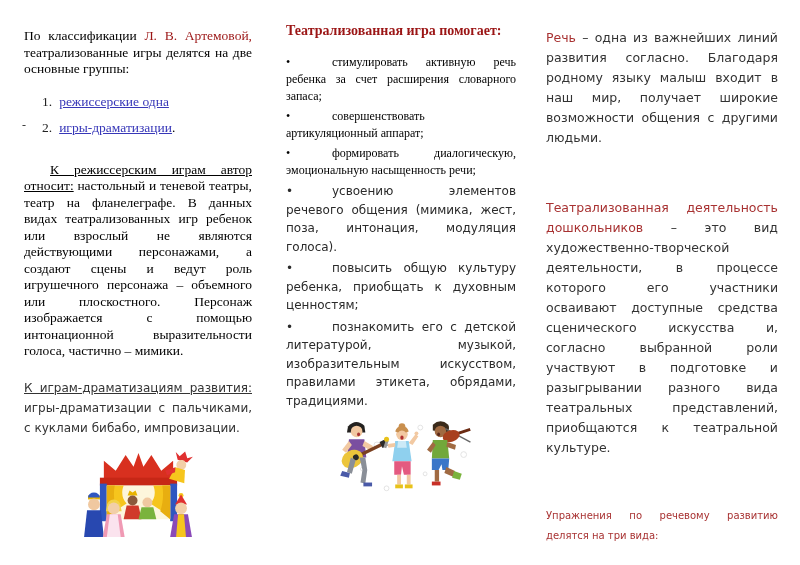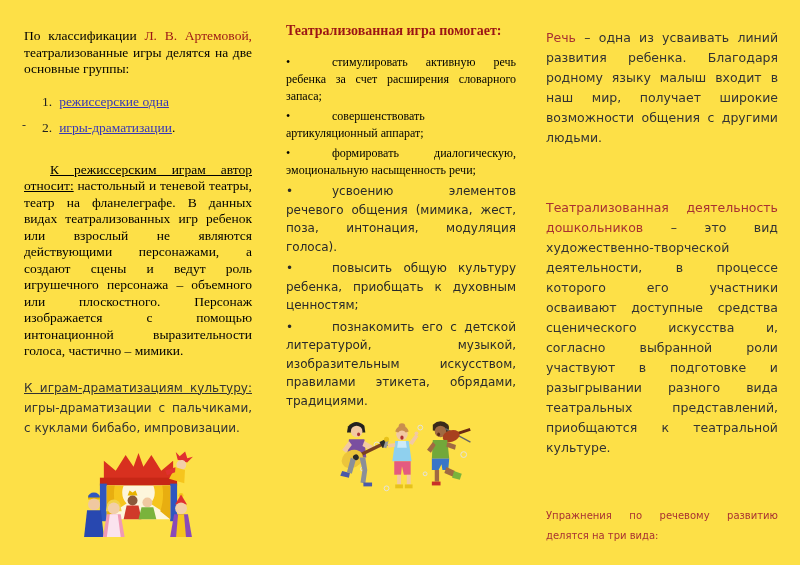--- a/index.html
+++ b/index.html
@@ -1,16 +1,16 @@
 <!DOCTYPE html>
 <html><head>
 <meta charset="utf-8">
 <style>
   html,body{margin:0;padding:0;background:#888;}
-  .page{position:relative;width:800px;height:565px;background:#fde047;overflow:hidden;
+  .page{position:relative;width:800px;height:565px;background:#ffffff;overflow:hidden;
         font-family:"Liberation Serif", serif;color:#000;}
   .col{position:absolute;top:22px;}
   .col1{left:24px;width:228px;}
   .col2{left:286px;width:230px;}
   .col3{left:546px;width:232px;}
 
   
   .serif{font-family:"Liberation Serif", serif;font-size:13.5px;line-height:16.5px;text-align:justify;}
   
   .sans{font-family:"DejaVu Sans", sans-serif;font-size:12px;line-height:19px;color:#333;text-align:justify;}
@@ -68,21 +68,21 @@
       <div class="c1-li">
         <span class="num">2.</span><a class="link">игры-драматизации</a><span>.</span>
       </div>
     </div>
 
     <div class="serif c1-para2">
       <span class="u">К режиссерским играм автор относит:</span><span> настольный и теневой театры, театр на фланелеграфе. В данных видах театрализованных игр ребенок или взрослый не являются действующими персонажами, а создают сцены и ведут роль игрушечного персонажа – объемного или плоскостного. Персонаж изображается с помощью интонационной выразительности голоса, частично – мимики.</span>
     </div>
 
     <div class="sans c1-para3">
-      <span class="u">К играм-драматизациям культуру:</span><span> игры-драматизации с пальчиками, с куклами бибабо, импровизации.</span>
+      <span class="u">К играм-драматизациям развития:</span><span> игры-драматизации с пальчиками, с куклами бибабо, импровизации.</span>
     </div>
 
     <div class="c1-img">
       <svg width="124" height="94" viewBox="0 0 125 95">
 
         <path d="M28,33 V13 L40,23 L50,7 L58,19 L63,5 L68,19 L76,7 L86,23 L98,13 V33 Z" fill="#d8301f"></path>
         <rect x="24" y="30" width="78" height="8" fill="#c62716"></rect>
 
         <rect x="24" y="36" width="7" height="38" fill="#2f56c0"></rect>
         <rect x="95" y="36" width="7" height="38" fill="#2f56c0"></rect>
@@ -211,21 +211,21 @@
         <rect x="110" y="56" width="4.5" height="12" fill="#a06a42"></rect>
         <path d="M122,53 l9,4 -2,6 -9,-4 z" fill="#a06a42"></path>
         <path d="M107,68 h9 v4 h-9 z" fill="#c83028"></path>
         <path d="M130,57 l8,3 -2,6 -8,-2 z" fill="#7ab33c"></path>
       </svg>
     </div>
   </div>
 
   <div class="col col3">
     <div class="sans c3-para c3-para1">
-      <span class="red-sans">Речь</span><span> – одна из усваивать линий развития ребенка. Благодаря родному языку малыш входит в наш мир, получает широкие возможности общения с другими людьми.</span>
+      <span class="red-sans">Речь</span><span> – одна из важнейших линий развития согласно. Благодаря родному языку малыш входит в наш мир, получает широкие возможности общения с другими людьми.</span>
     </div>
 
     <div class="sans c3-para c3-para2">
       <span class="red-sans">Театрализованная деятельность дошкольников</span><span> – это вид художественно-творческой деятельности, в процессе которого его участники осваивают доступные средства сценического искусства и, согласно выбранной роли участвуют в подготовке и разыгрывании разного вида театральных представлений, приобщаются к театральной культуре.</span>
     </div>
 
     <div class="sans c3-head red-sans">Упражнения по речевому развитию делятся на три вида:</div>
 
     <div class="c3-items">
       <div class="c3-item">- дыхательные и артикуляционные;</div>

